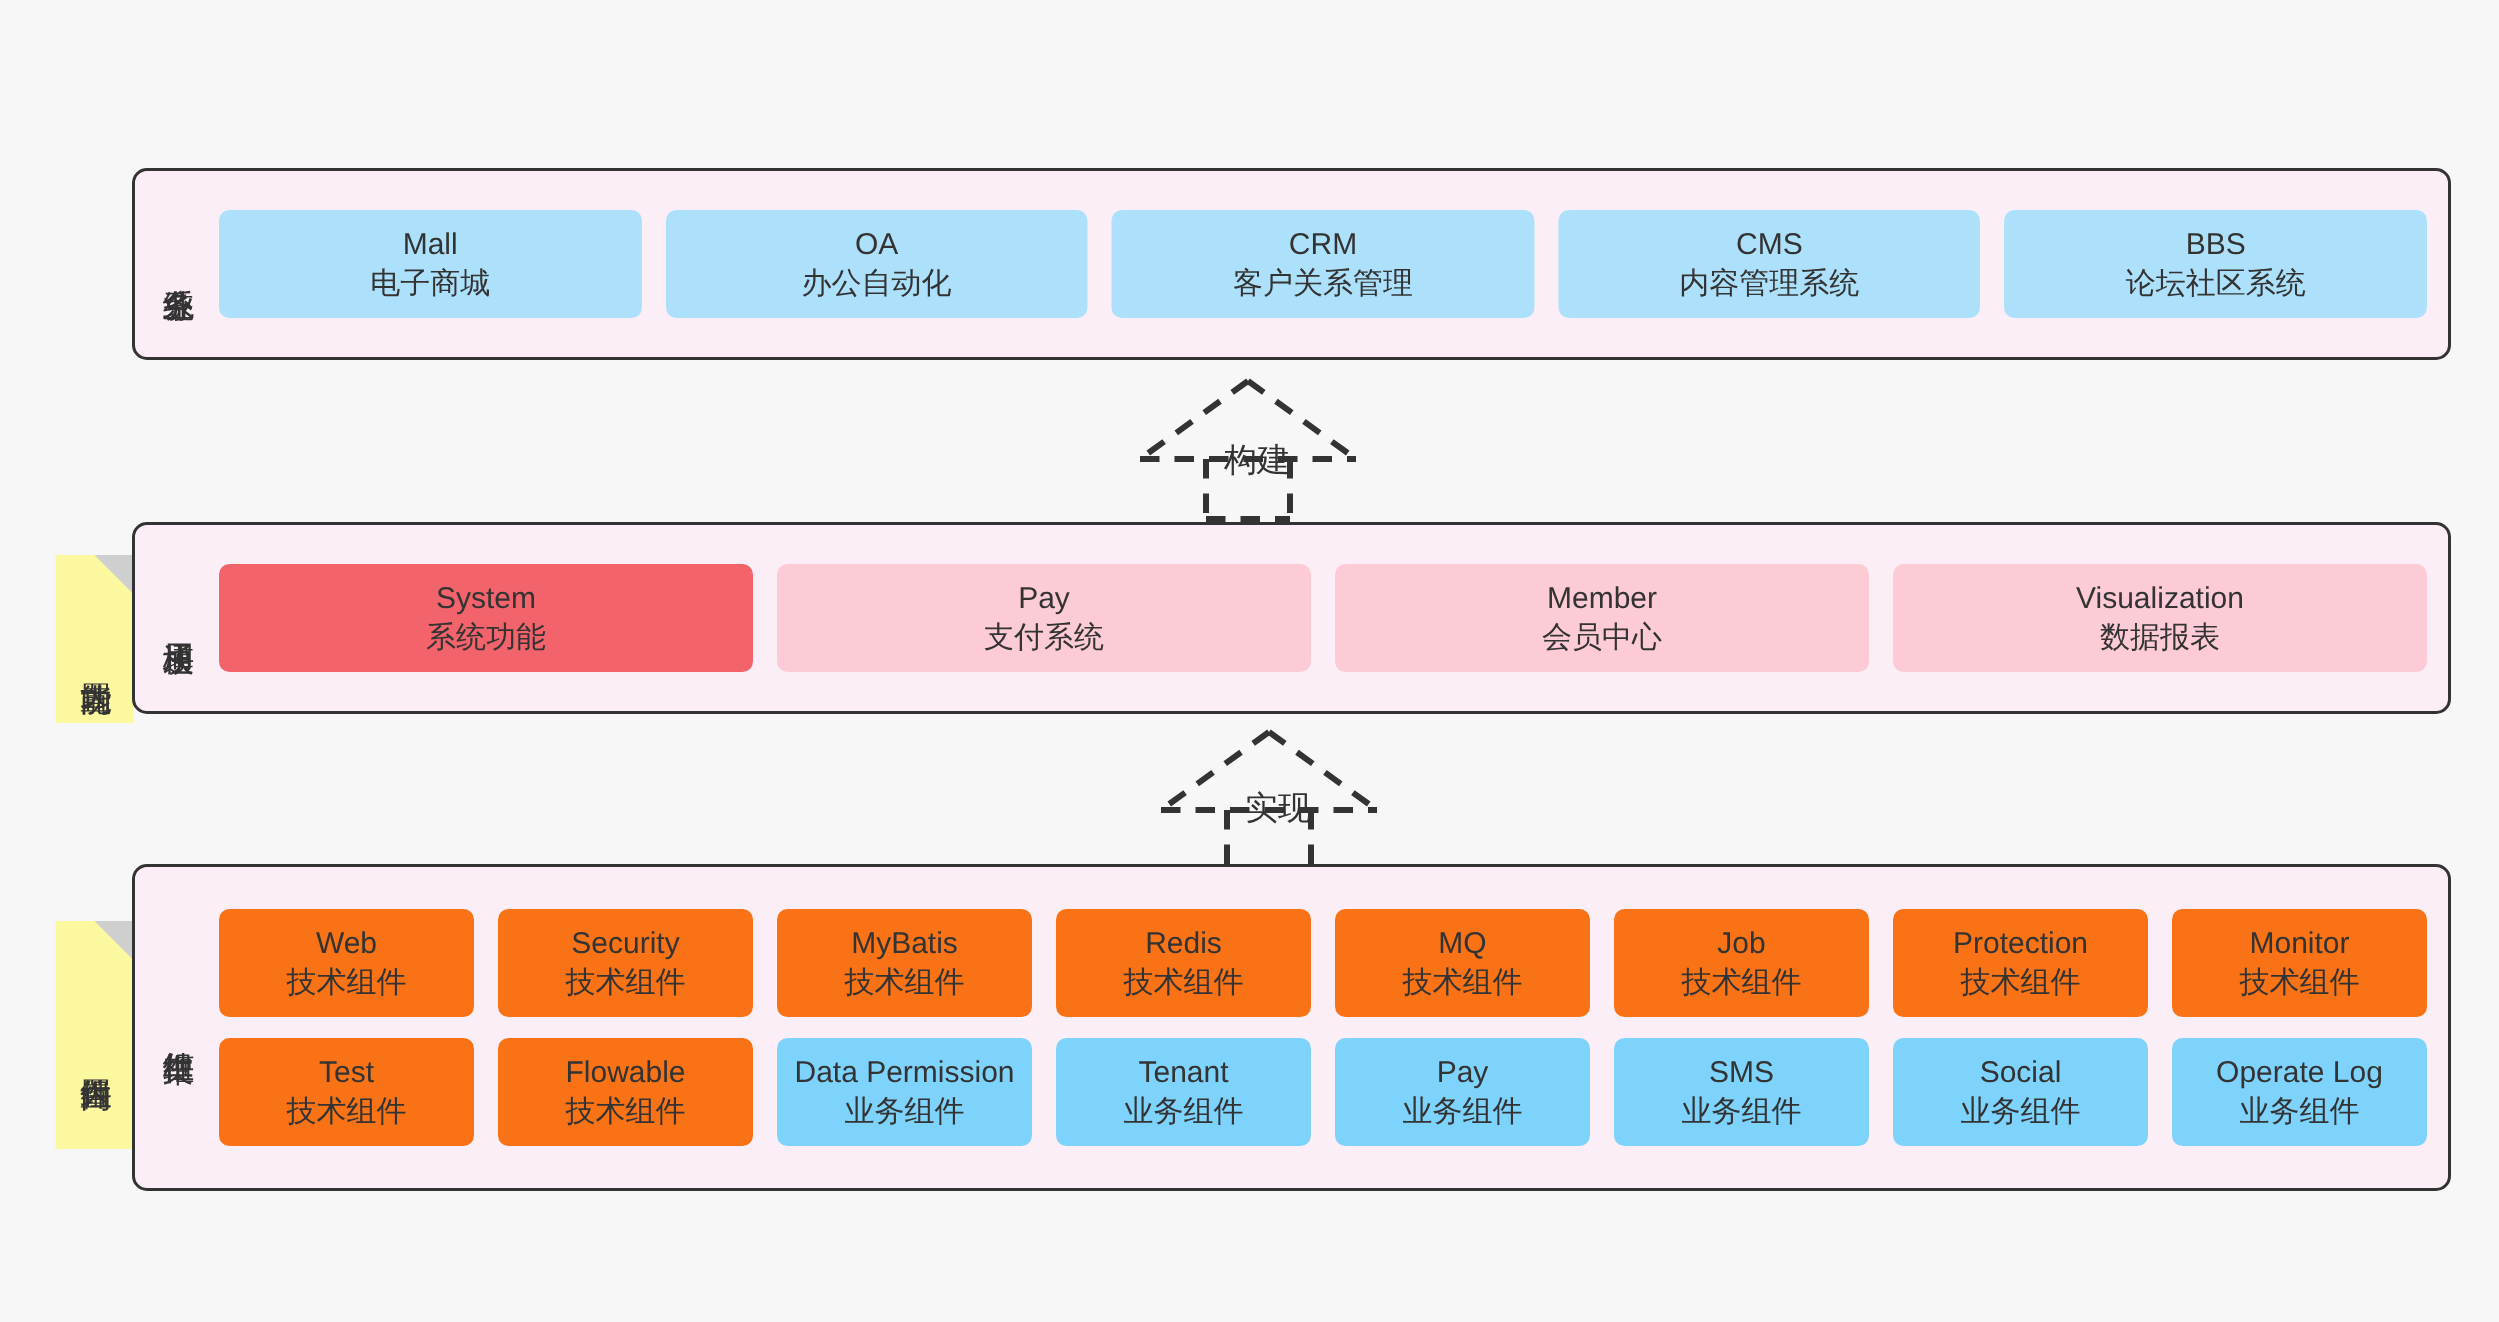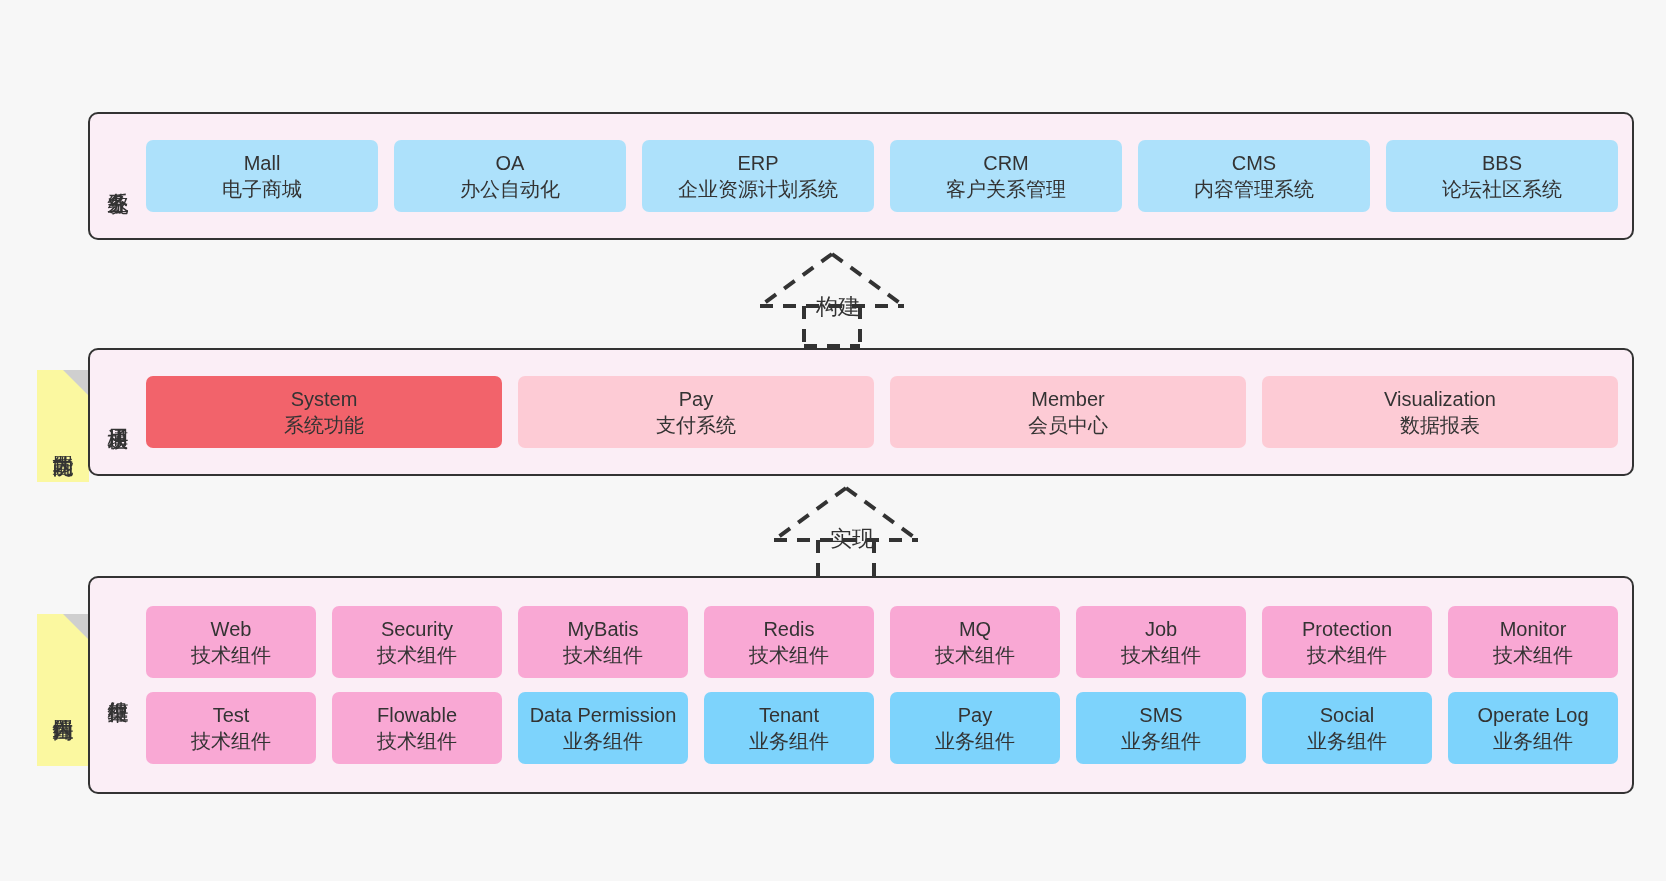--- a/index.html
+++ b/index.html
@@ -88,21 +88,21 @@
     font-size: 20px;
     line-height: 1.3;
     white-space: nowrap;
   }
   .card.wrap .t-en { white-space: normal; }
 
   
   .c-blue        { background: #ade1fb; }
   .c-red         { background: #f2636b; }
   .c-pink        { background: #fdcbd5; }
-  .c-green       { background: #f9a8d4; }
+  .c-green       { background: #f97316; }
   .c-lightgreen  { background: #7dd3fc; }
 
   
   #layer-business { left: 88px;  top: 112px; width: 1546px; height: 128px; }
   #layer-common   { left: 88px;  top: 348px; width: 1546px; height: 128px; }
   #layer-frame    { left: 88px;  top: 576px; width: 1546px; height: 218px; }
 
   #layer-business .card,
   #layer-common .card { height: 72px; }
   #layer-frame .card  { height: 72px; }
@@ -161,24 +161,20 @@
     <div class="layer-title">业务系统</div>
     <div class="layer-body">
       <div class="row">
         <div class="card c-blue">
           <span class="t-en">Mall</span>
           <span class="t-cn">电子商城</span>
         </div>
         <div class="card c-blue">
           <span class="t-en">OA</span>
           <span class="t-cn">办公自动化</span>
-        </div>
-        <div class="card c-blue">
-          <span class="t-en">ERP</span>
-          <span class="t-cn">企业资源计划系统</span>
         </div>
         <div class="card c-blue">
           <span class="t-en">CRM</span>
           <span class="t-cn">客户关系管理</span>
         </div>
         <div class="card c-blue">
           <span class="t-en">CMS</span>
           <span class="t-cn">内容管理系统</span>
         </div>
         <div class="card c-blue">

